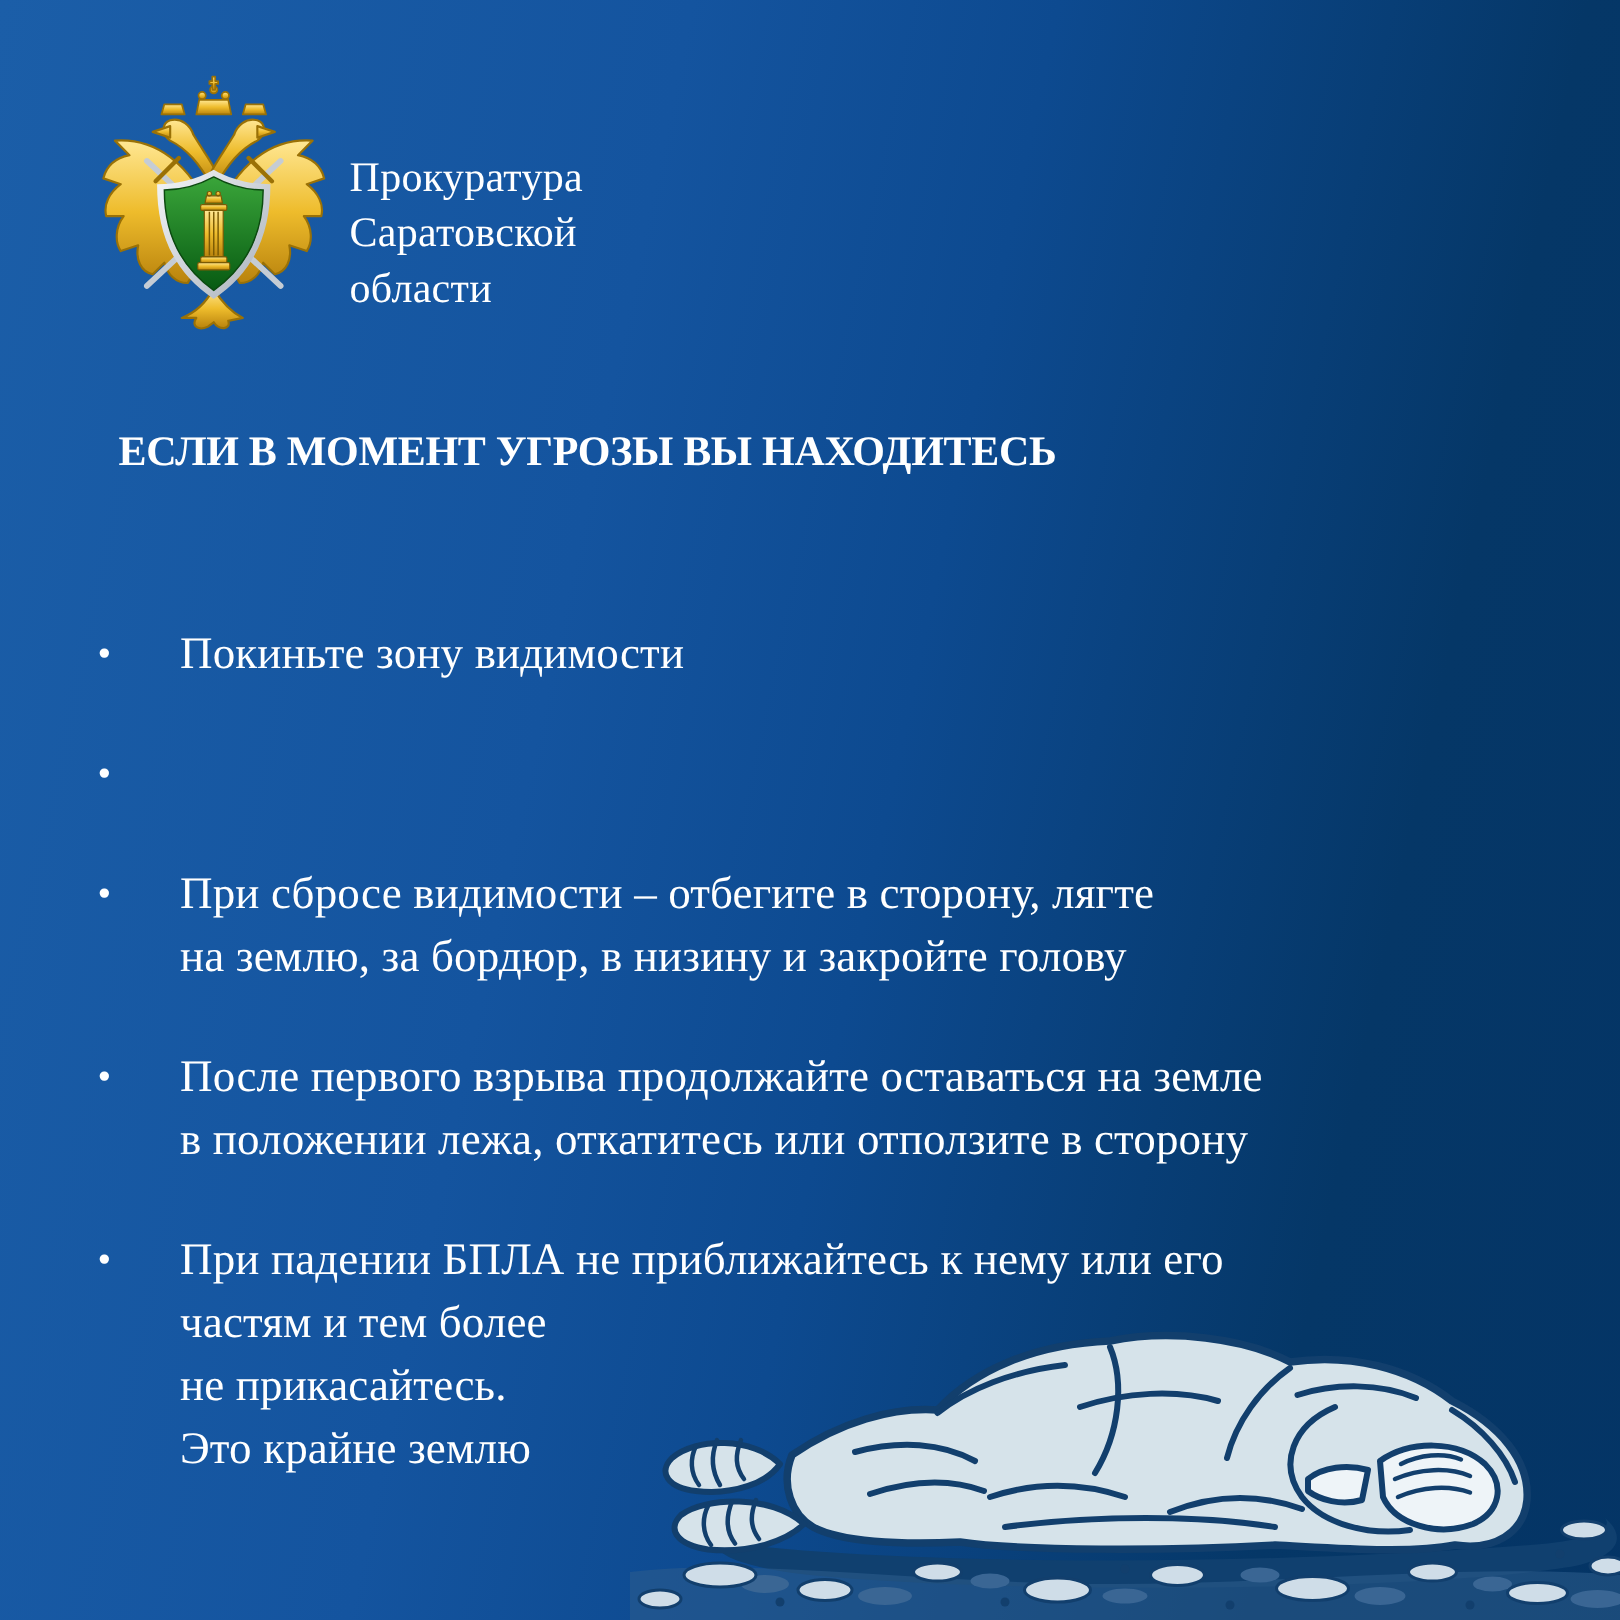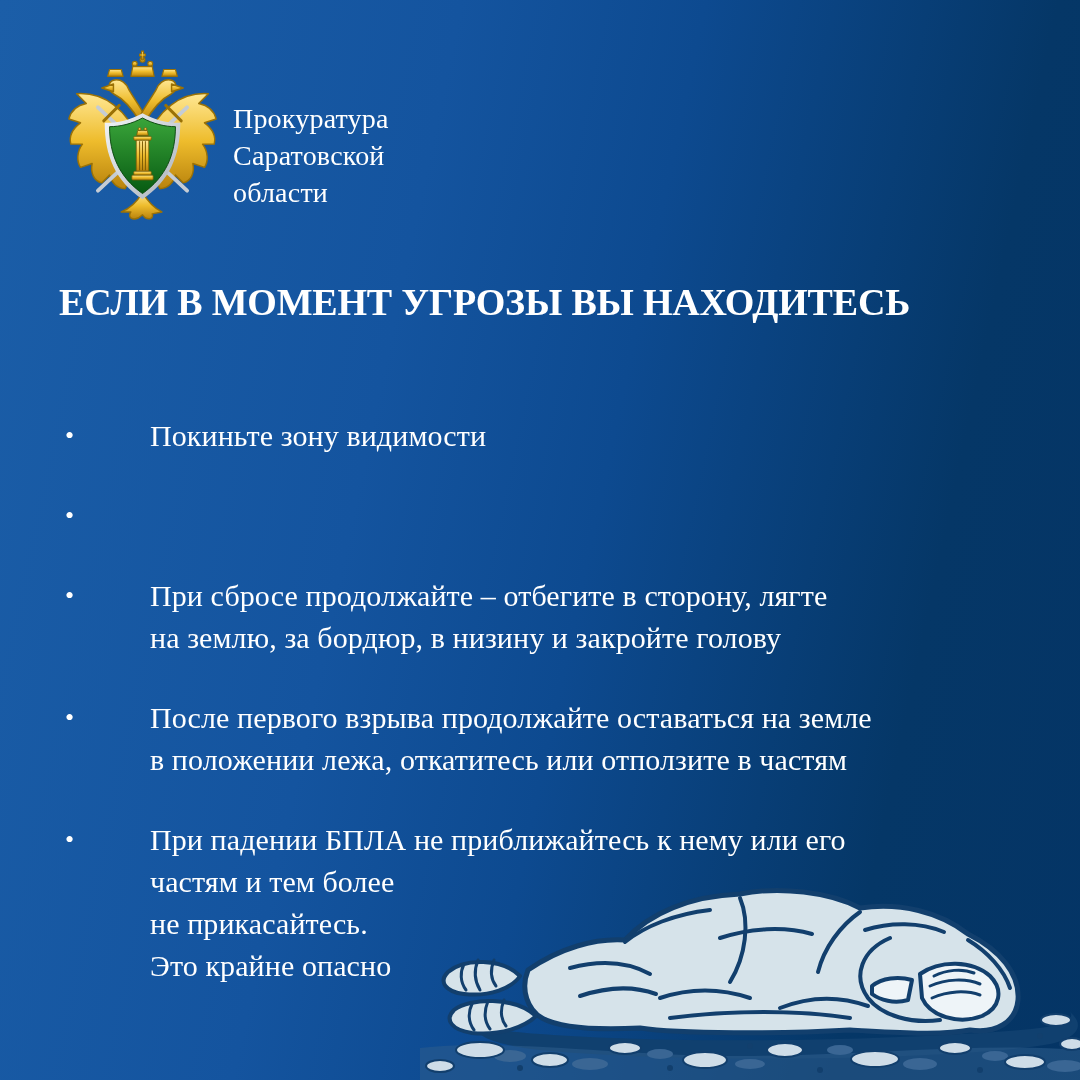--- a/index.html
+++ b/index.html
@@ -13,35 +13,35 @@
     padding-left:48px;
   }
   .header{position:absolute;left:65px;top:45px;display:flex;align-items:flex-start;}
   .emblem{width:155px;height:175px;flex:0 0 auto;}
   .org-name{
     margin-left:13px;margin-top:55px;
     font-size:28px;line-height:37px;font-weight:500;
     white-space:pre-line;letter-spacing:.2px;
   }
   .title{
-    position:absolute;left:59px;top:280px;
-    font-size:38px;line-height:44px;font-weight:700;
+    position:absolute;left:79px;top:280px;
+    font-size:28px;line-height:44px;font-weight:700;
     letter-spacing:-.2px;text-transform:uppercase;
   }
   .tips{
     position:absolute;left:65px;top:415px;width:960px;
     margin:0;padding:0;list-style:none;
   }
   .tips li{
     display:flex;align-items:flex-start;
     margin:0 0 38px 0;
     font-size:30px;line-height:42px;font-weight:400;
   }
   .tips .dot{flex:0 0 55px;font-size:26px;line-height:42px;}
-  .tips .tip-text{white-space:pre-line;letter-spacing:.1px;margin-left:30px;}
+  .tips .tip-text{white-space:pre-line;letter-spacing:.1px;}
   .illustration{position:absolute;left:420px;top:878px;width:660px;height:202px;}
 </style>
 </head>
 <body>
 
 <div class="poster">
 
   <div class="header">
     <svg class="emblem" viewBox="0 0 160 180" aria-hidden="true">
       <defs>
@@ -123,34 +123,34 @@
   <ul class="tips">
     <li>
       <span class="dot">•</span>
       <span class="tip-text">Покиньте зону видимости</span>
     </li>
     <li>
       <span class="dot">•</span>
     </li>
     <li>
       <span class="dot">•</span>
-      <span class="tip-text">При сбросе продолжайте – отбегите в сторону, лягте
+      <span class="tip-text">При сбросе видимости – отбегите в сторону, лягте
 на землю, за бордюр, в низину и закройте голову</span>
     </li>
     <li>
       <span class="dot">•</span>
       <span class="tip-text">После первого взрыва продолжайте оставаться на земле
-в положении лежа, откатитесь или отползите в частям</span>
+в положении лежа, откатитесь или отползите в сторону</span>
     </li>
     <li>
       <span class="dot">•</span>
       <span class="tip-text">При падении БПЛА не приближайтесь к нему или его
 частям и тем более
 не прикасайтесь.
-Это крайне опасно</span>
+Это крайне землю</span>
     </li>
   </ul>
 
   <svg class="illustration" viewBox="0 0 660 202" aria-hidden="true">
 
     <path d="M60,150 C180,166 420,166 600,152 C640,149 656,142 650,134 C662,144 664,158 630,166 C540,182 260,186 120,172 C80,168 52,158 60,150 Z" fill="#10406f"></path>
     <path d="M0,170 C80,160 200,178 320,178 C440,178 560,164 660,172 L660,202 L0,202 Z" fill="#2e5c8c" opacity=".55"></path>
 
     <g fill="#3a6694">
       <ellipse cx="90" cy="178" rx="16" ry="6"></ellipse>

